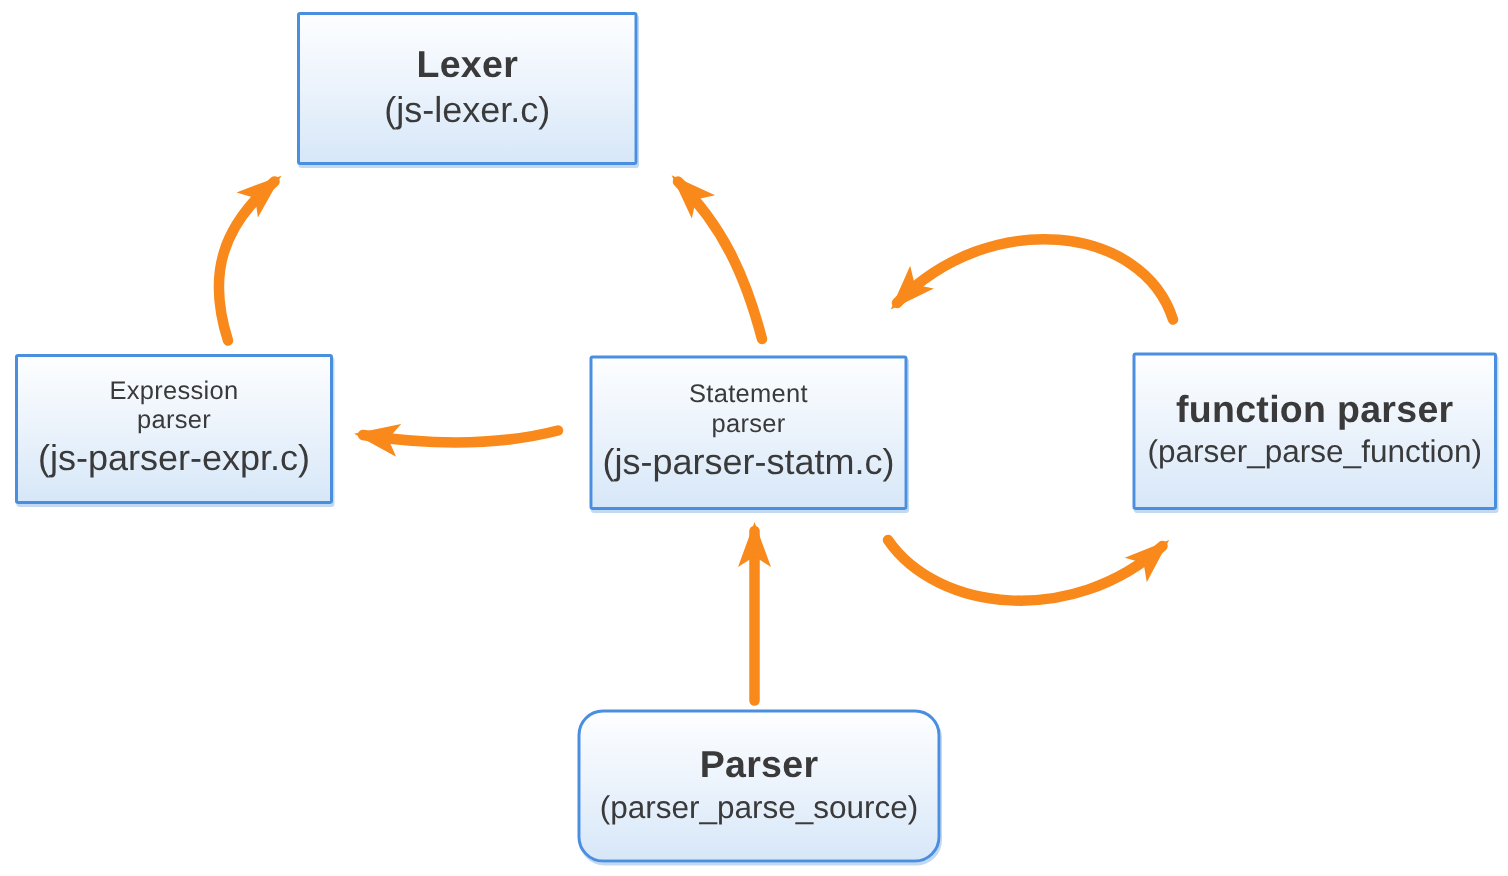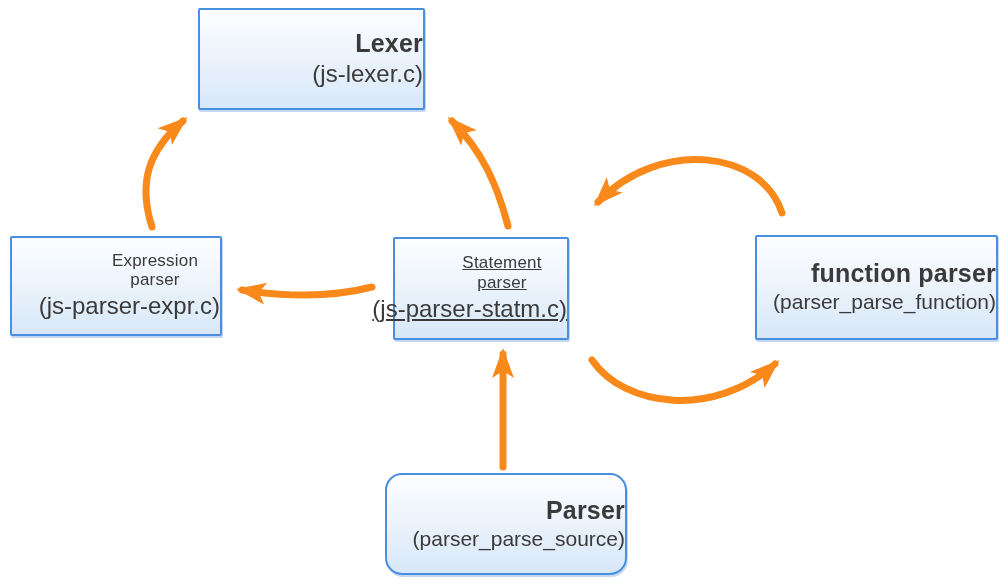--- a/index.html
+++ b/index.html
@@ -29,21 +29,21 @@
   }
   .node{
     position:absolute;
     box-sizing:border-box;
     border:2px solid var(--node-border);
     border-radius:2px;
     background:linear-gradient(180deg,var(--node-fill-top) 0%,var(--node-fill-mid) 45%,var(--node-fill-bottom) 100%);
     box-shadow:1px 2px 0 rgba(120,170,225,0.45);
     display:flex;
     flex-direction:column;
-    align-items:flex-end;
+    align-items:center;
     justify-content:center;
     text-align:center;
     color:var(--text);
   }
   .node .title{
     font-size:17px;
     line-height:1.12;
     letter-spacing:0.2px;
   }
   .node.big .title{
@@ -56,21 +56,21 @@
   .node .subtitle{
     font-size:24px;
     line-height:1.25;
     margin-top:2px;
     white-space:nowrap;
   }
   .node.tight .subtitle{font-size:21px;}
   
   #node-lexer            {left:198px; top:8px;   width:227px; height:102px;}
   #node-expression-parser{left:10px;  top:236px; width:212px; height:100px;}
-  #node-statement-parser {left:393px; top:237px; width:176px; height:103px;text-decoration:underline;}
+  #node-statement-parser {left:393px; top:237px; width:212px; height:103px;}
   #node-function-parser  {left:755px; top:235px; width:243px; height:105px;}
   #node-parser           {left:385px; top:473px; width:242px; height:102px;border-radius:17px;}
 </style>
 </head>
 <body>
 
 <div class="canvas">
 
   <svg class="edges" viewBox="0 0 1005 584" xmlns="http://www.w3.org/2000/svg">
     <defs>

